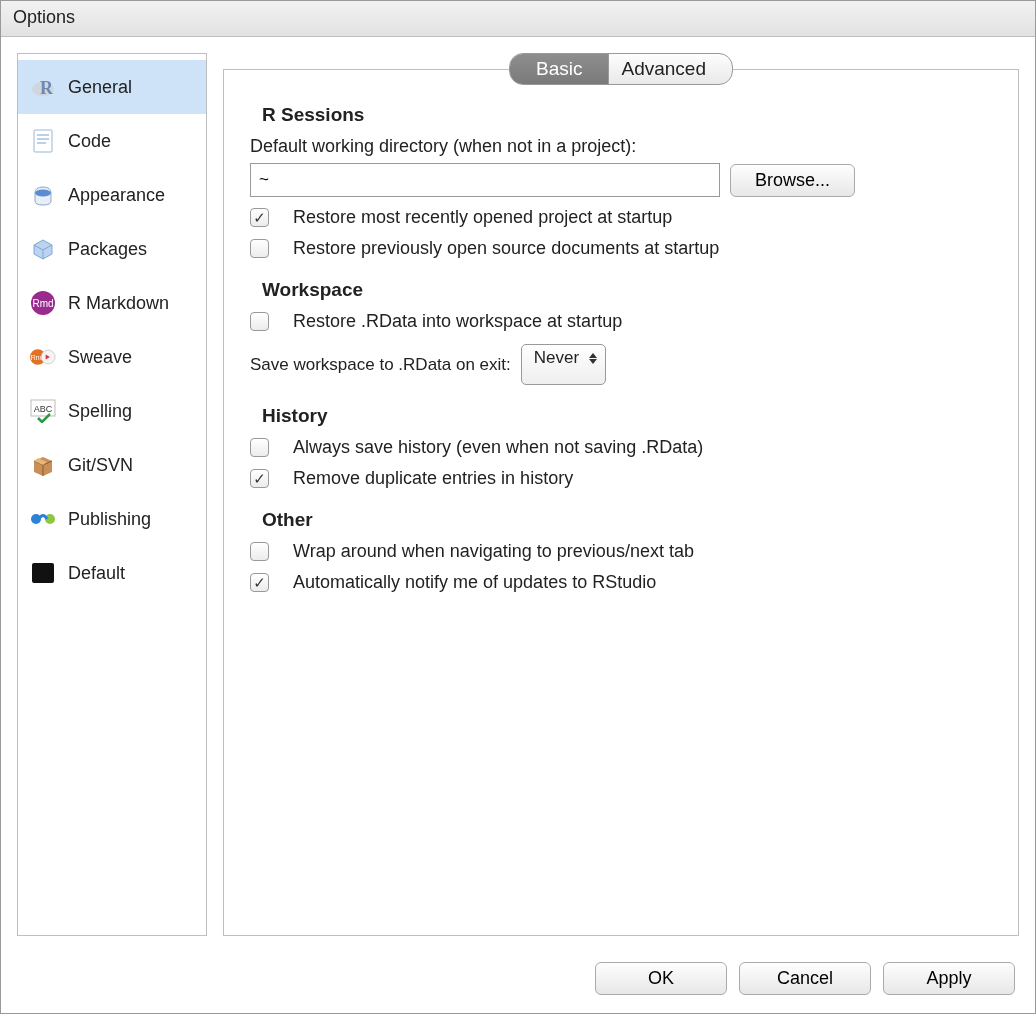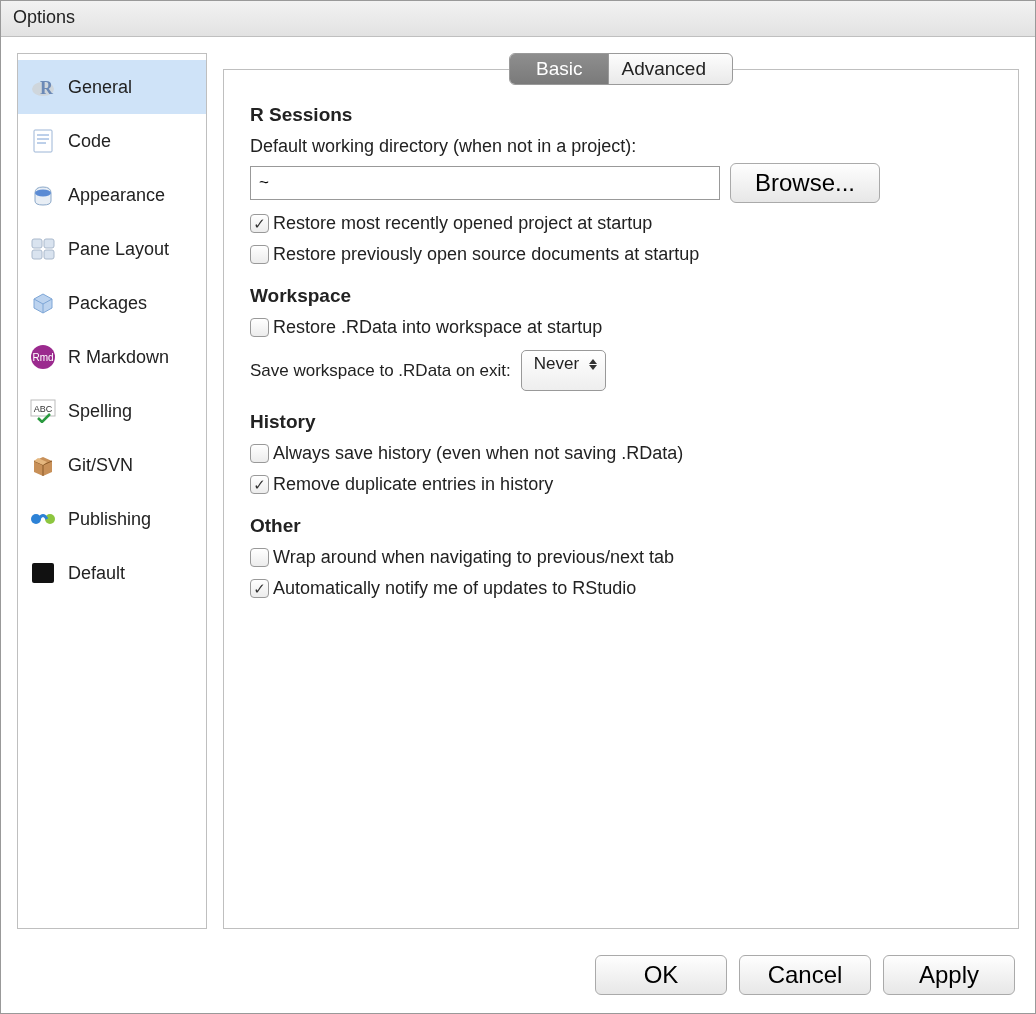--- a/index.html
+++ b/index.html
@@ -63,21 +63,21 @@
   }
   .tabbar {
     display: flex;
     justify-content: center;
     position: relative;
     z-index: 2;
   }
   .tabgroup {
     display: flex;
     border: 1px solid #9a9a9a;
-    border-radius: 6px;
+    border-radius: 14px;
     overflow: hidden;
     background: linear-gradient(#fdfdfd, #e9e9e9);
   }
   .tab {
     padding: 4px 26px;
     font-size: 19px;
     border-right: 1px solid #9a9a9a;
     cursor: default;
   }
   .tab:last-child { border-right: none; padding-left: 12px; }
@@ -88,21 +88,21 @@
   .panel {
     flex: 1;
     border: 1px solid #bfbfbf;
     margin-top: -16px;
     padding: 34px 26px 20px 26px;
     position: relative;
     z-index: 1;
     overflow: auto;
   }
   h3 {
-    margin: 20px 0 10px 0;
+    margin: 20px 0 10px 12px;
     font-size: 19px;
     font-weight: 700;
   }
   h3:first-child { margin-top: 0; }
   .desc {
     font-size: 18px;
     margin-bottom: 6px;
   }
   .row {
     display: flex;
@@ -116,29 +116,29 @@
     border: 1px solid #999;
     background: #fff;
     width: 470px;
     height: 34px;
   }
   .btn {
     background: linear-gradient(#fefefe, #e7e7e7);
     border: 1px solid #aaa;
     border-radius: 6px;
     padding: 5px 24px;
-    font-size: 24px;
+    font-size: 18px;
     cursor: default;
     white-space: nowrap;
     font-family: inherit;
   }
   .checkbox-row {
     display: flex;
     align-items: center;
-    gap: 4px;
+    gap: 24px;
     margin: 10px 0;
     font-size: 18px;
   }
   .checkbox {
     width: 19px;
     height: 19px;
     border: 1px solid #999;
     border-radius: 4px;
     background: linear-gradient(#fff, #ececec);
     display: inline-flex;
@@ -219,31 +219,20 @@
     <div class="sidebar-item">
       <span class="icon">
         <svg width="24" height="24" viewBox="0 0 24 24">
             <path d="M4 10 Q4 4 12 4 Q20 4 20 10 L20 18 Q20 22 12 22 Q4 22 4 18 Z" fill="#e8eef5" stroke="#8ba8c9"></path>
             <ellipse cx="12" cy="10" rx="8" ry="3.5" fill="#5b8bd4"></ellipse>
           </svg>
       </span>
       <span>Appearance</span>
     </div>
 
-    <div class="sidebar-item">
-      <span class="icon">
-        <svg width="24" height="22" viewBox="0 0 24 22">
-            <rect x="1" y="1" width="10" height="9" rx="2" fill="#d9e3ef" stroke="#aab9cc"></rect>
-            <rect x="13" y="1" width="10" height="9" rx="2" fill="#d9e3ef" stroke="#aab9cc"></rect>
-            <rect x="1" y="12" width="10" height="9" rx="2" fill="#d9e3ef" stroke="#aab9cc"></rect>
-            <rect x="13" y="12" width="10" height="9" rx="2" fill="#d9e3ef" stroke="#aab9cc"></rect>
-          </svg>
-      </span>
-      <span>Pane Layout</span>
-    </div>
 
     <div class="sidebar-item">
       <span class="icon">
         <svg width="24" height="24" viewBox="0 0 24 24">
             <path d="M3 8 L12 3 L21 8 L21 17 L12 22 L3 17 Z" fill="#bcd3ef" stroke="#7ea6d6"></path>
             <path d="M3 8 L12 13 L21 8 M12 13 L12 22" stroke="#7ea6d6" fill="none"></path>
           </svg>
       </span>
       <span>Packages</span>
     </div>
@@ -251,20 +240,31 @@
     <div class="sidebar-item">
       <span class="icon">
         <svg width="26" height="26" viewBox="0 0 26 26">
             <circle cx="13" cy="13" r="12" fill="#9b2a8e"></circle>
             <text x="13" y="17" text-anchor="middle" font-size="10" fill="#fff" font-family="sans-serif">Rmd</text>
           </svg>
       </span>
       <span>R Markdown</span>
     </div>
 
+    <div class="sidebar-item">
+      <span class="icon">
+        <svg width="30" height="24" viewBox="0 0 30 24">
+            <circle cx="9" cy="12" r="9" fill="#e37024"></circle>
+            <text x="9" y="15" text-anchor="middle" font-size="8" fill="#fff">Rnw</text>
+            <circle cx="21" cy="12" r="8" fill="#f4f4f4" stroke="#ccc"></circle>
+            <path d="M18 9 L18 15 L23 12 Z" fill="#d33"></path>
+          </svg>
+      </span>
+      <span>Sweave</span>
+    </div>
 
     <div class="sidebar-item">
       <span class="icon">
         <svg width="26" height="24" viewBox="0 0 26 24">
             <rect x="1" y="1" width="24" height="16" fill="#fff" stroke="#bbb"></rect>
             <text x="13" y="13" text-anchor="middle" font-size="9" fill="#333">ABC</text>
             <path d="M8 19 L12 23 L20 15" stroke="#2a9a3f" stroke-width="2.5" fill="none"></path>
           </svg>
       </span>
       <span>Spelling</span>

